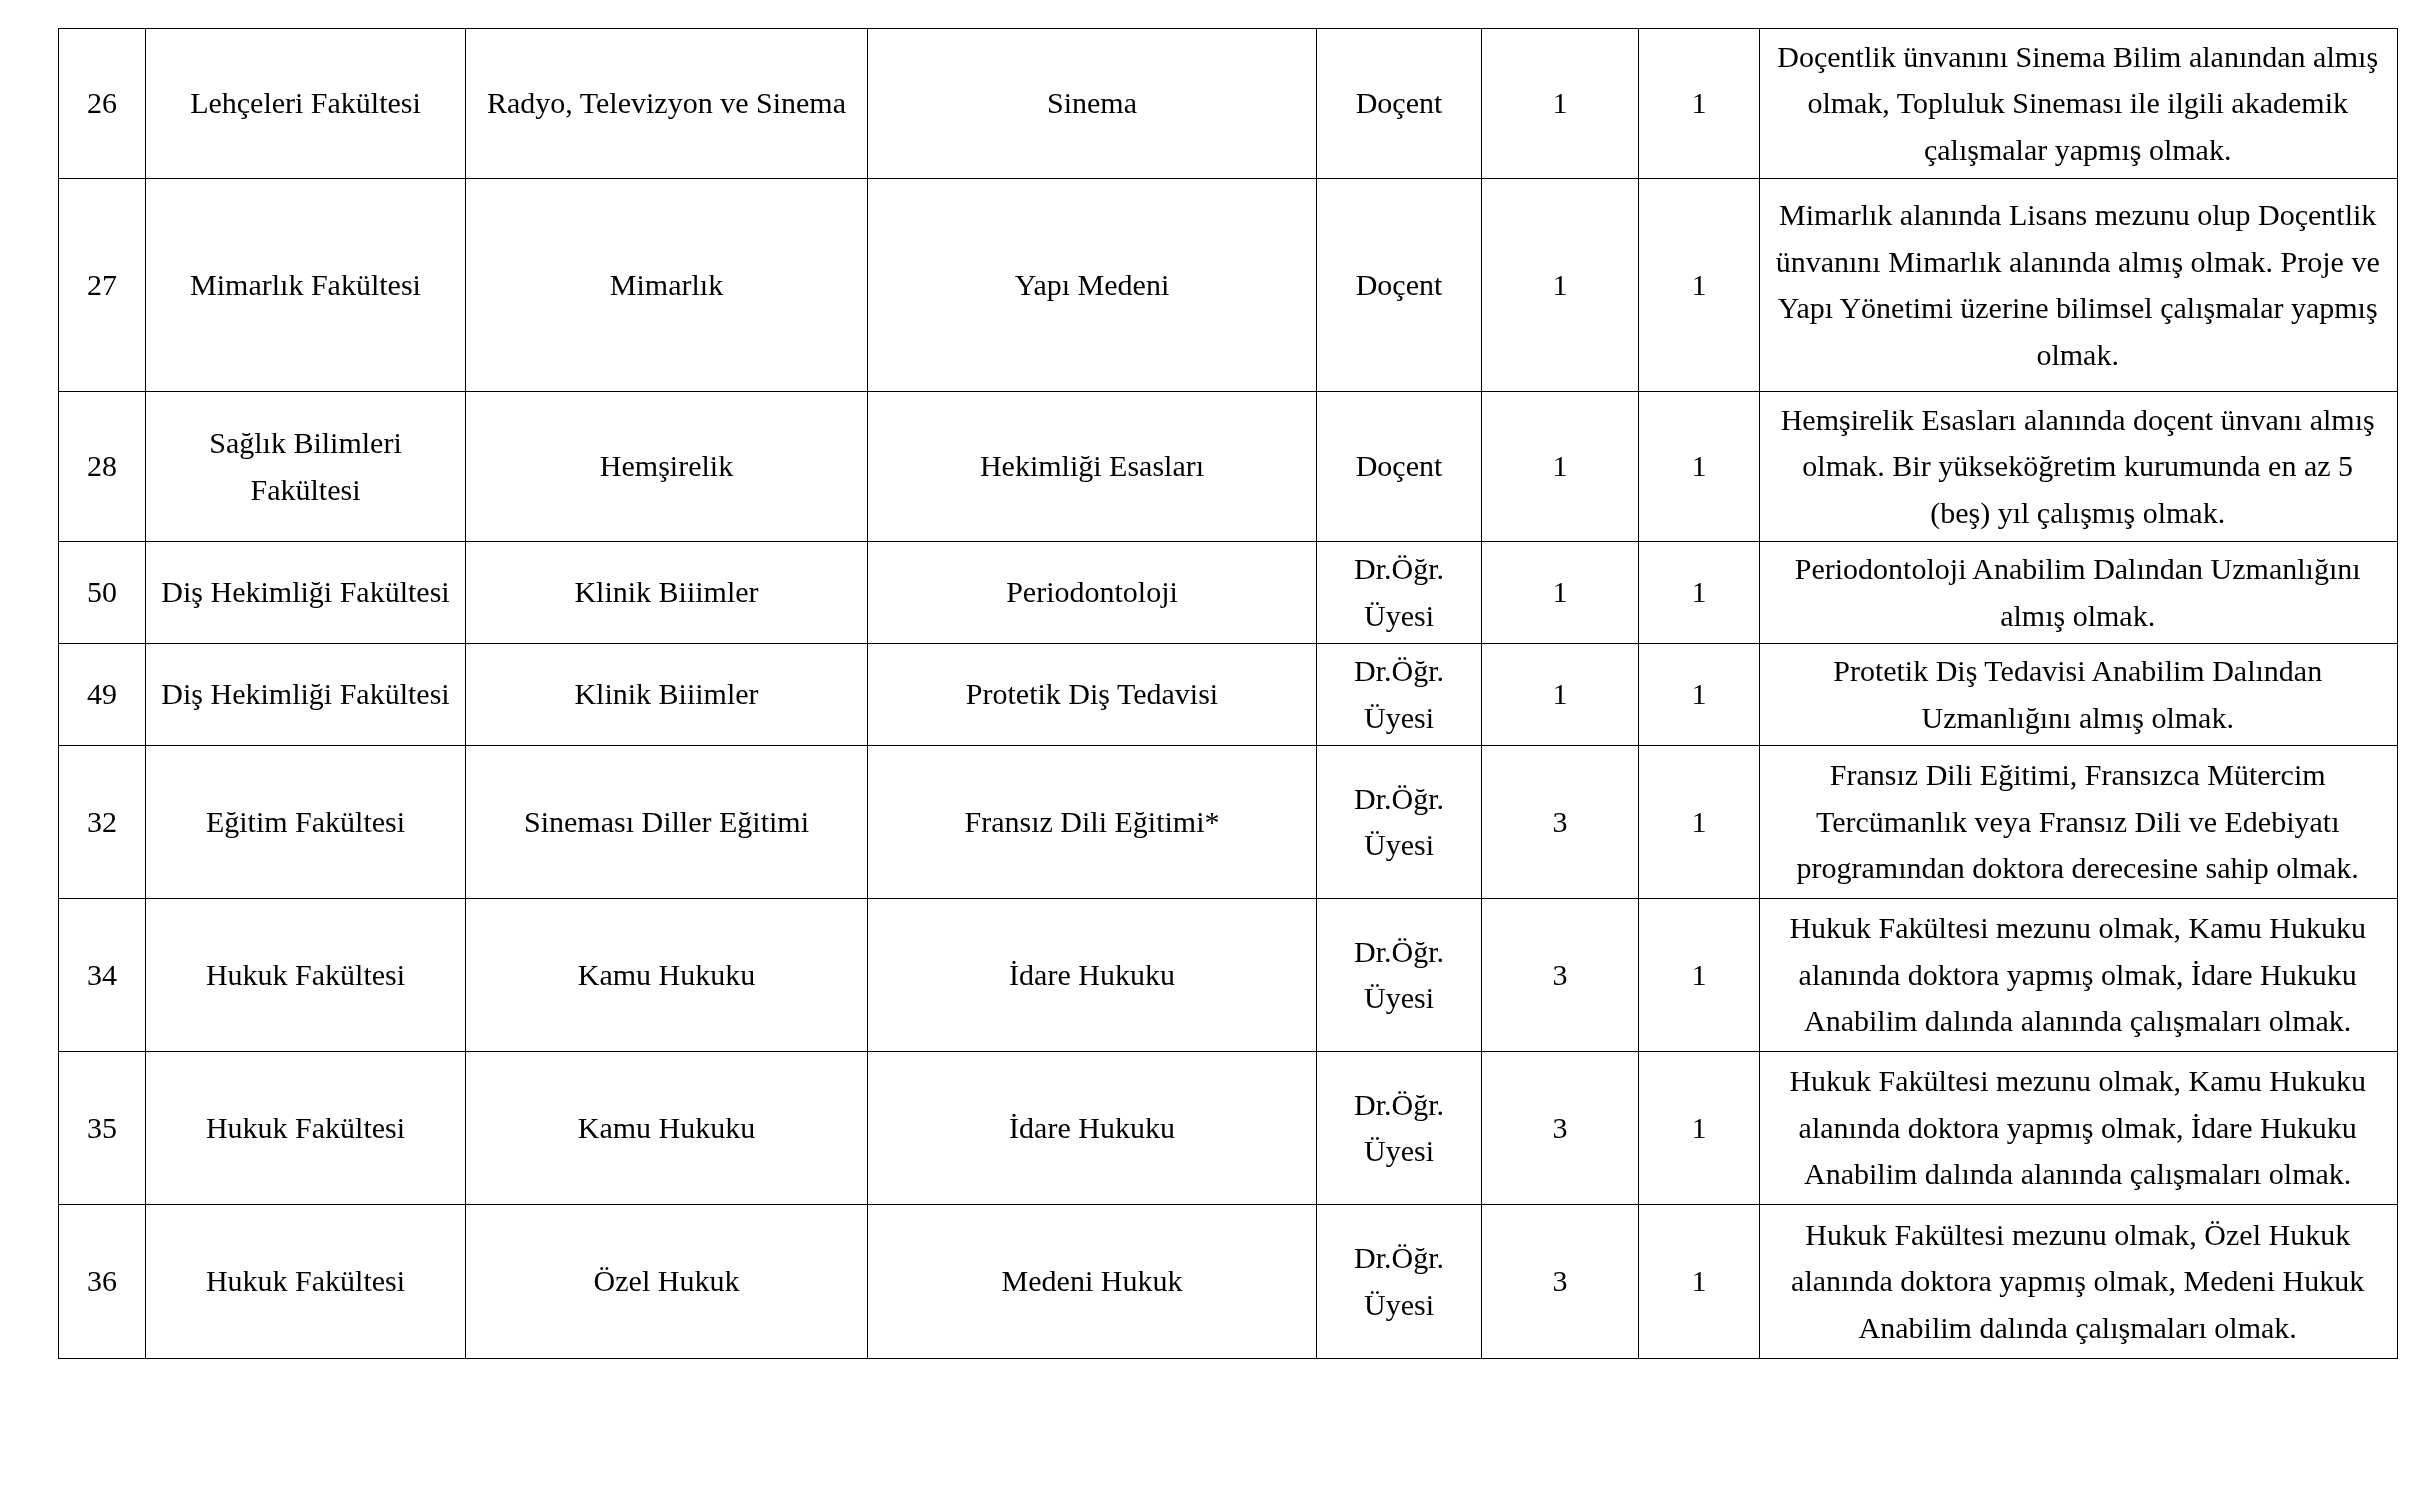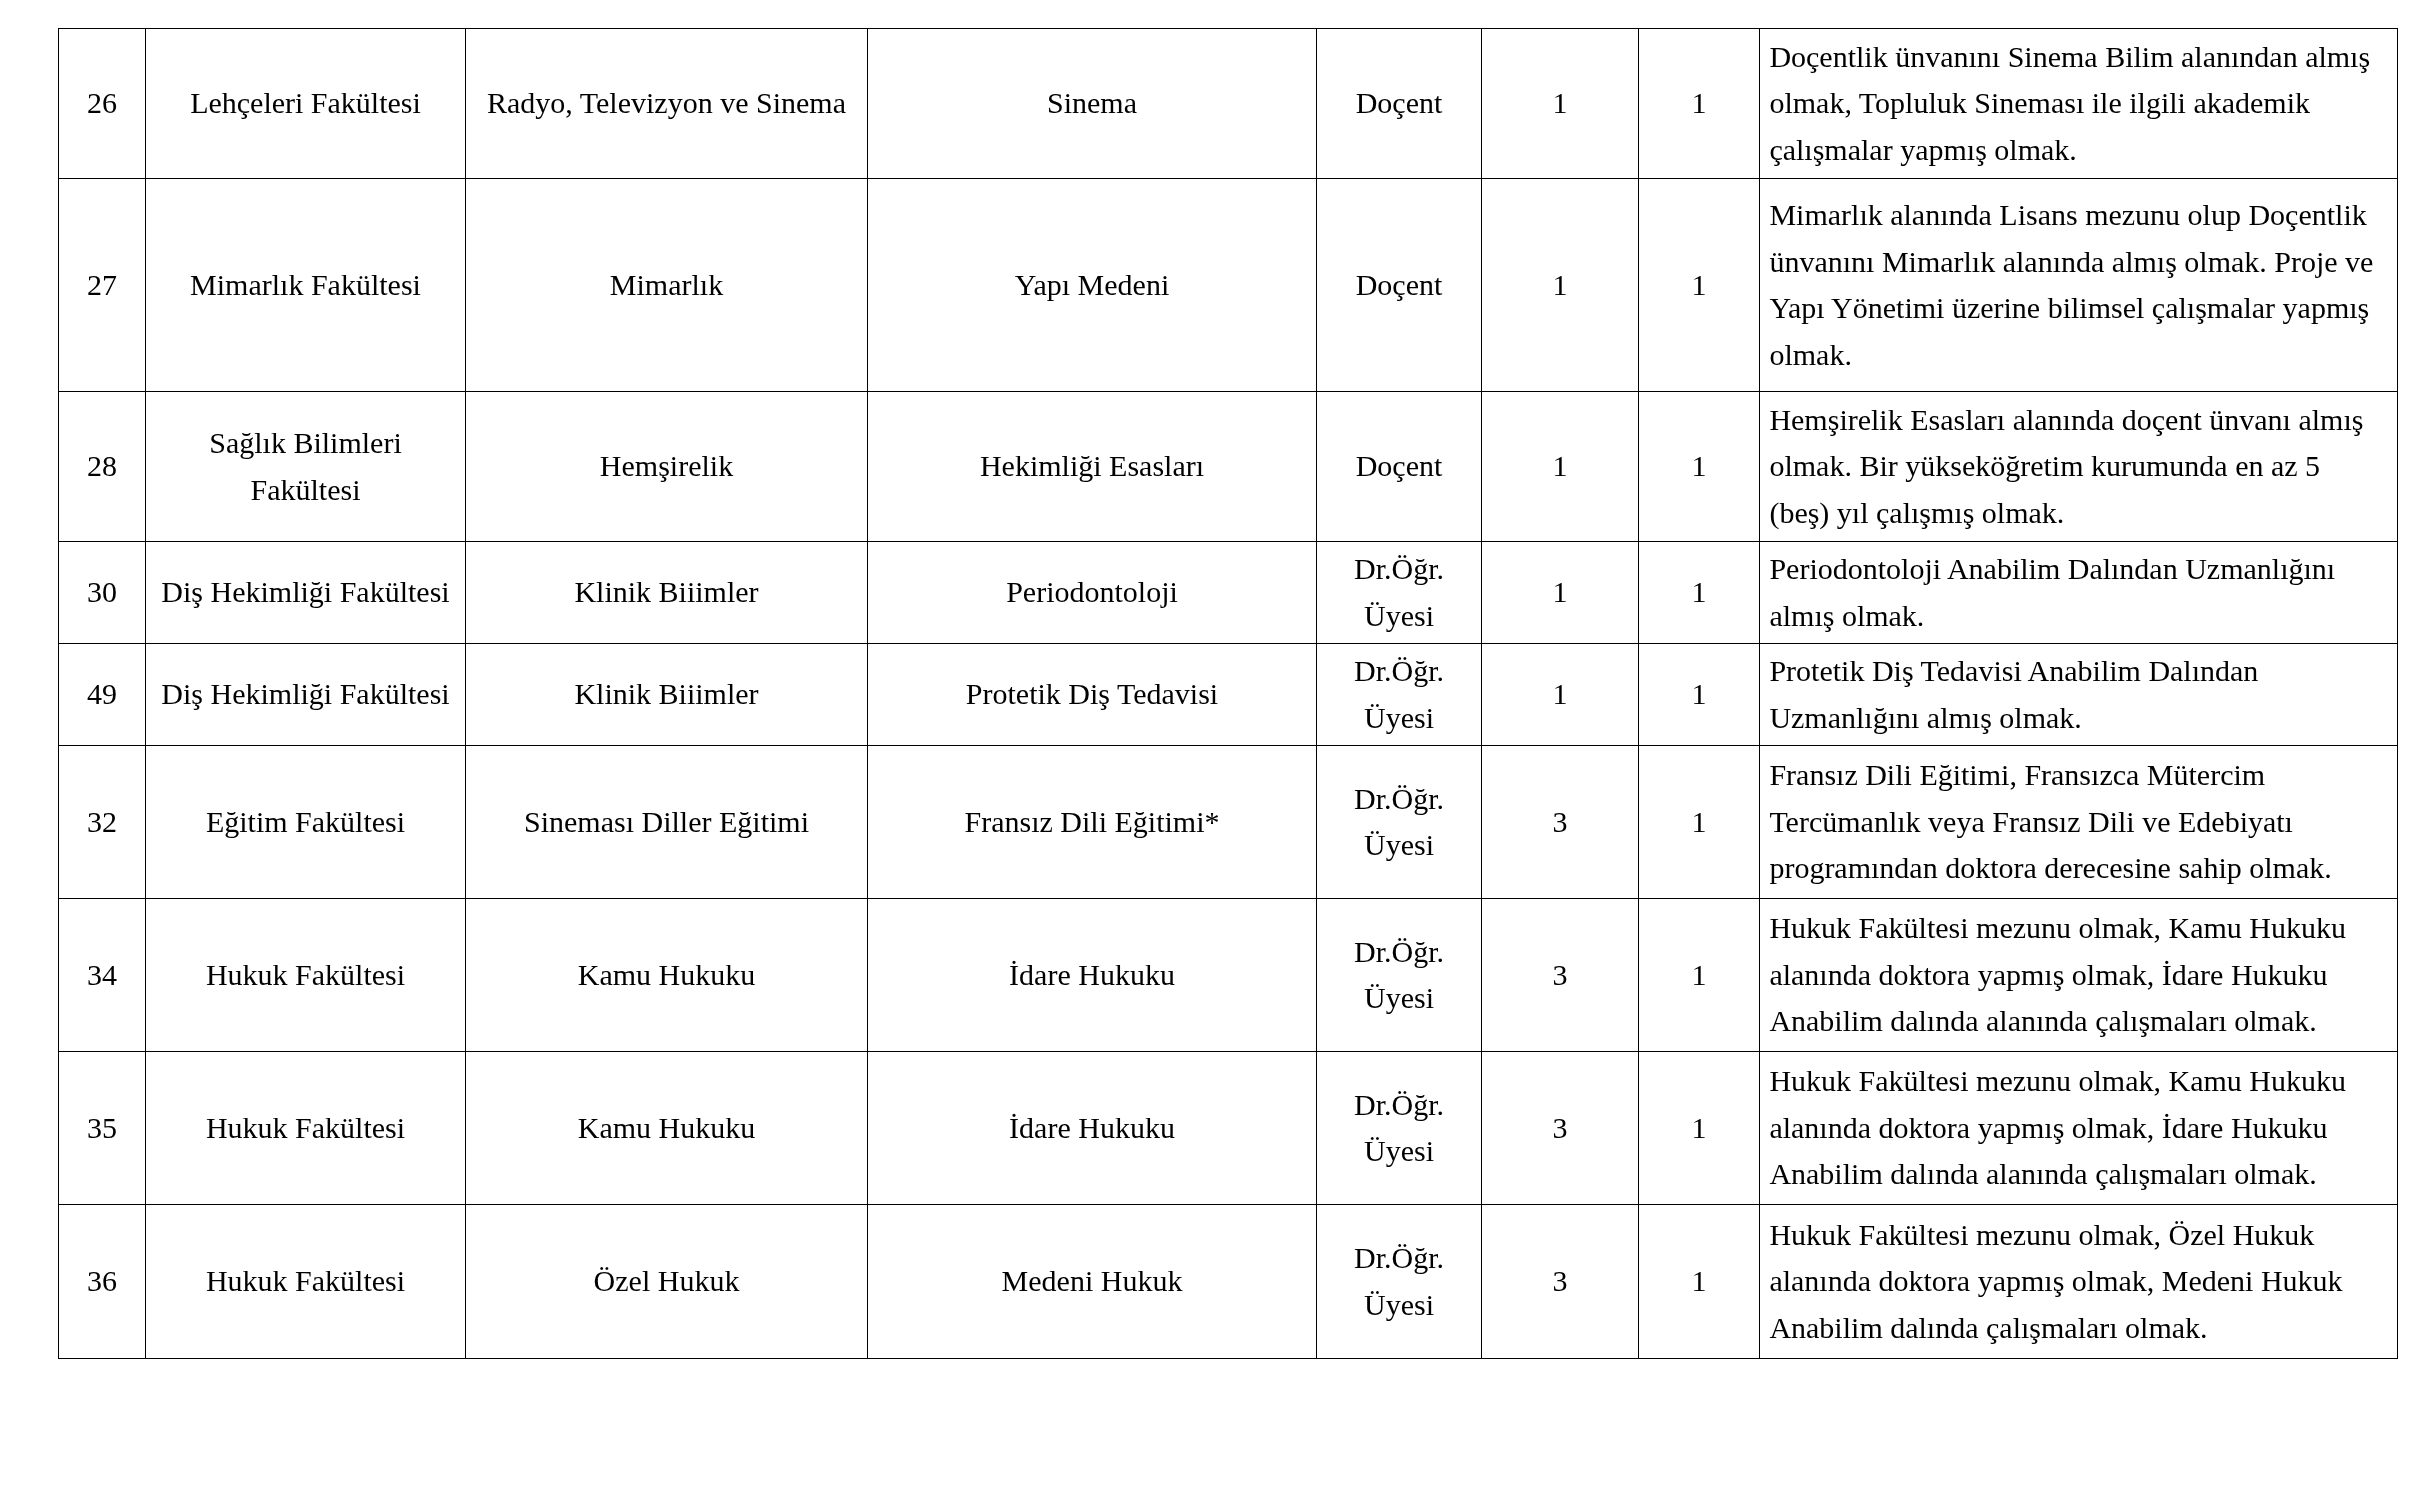--- a/index.html
+++ b/index.html
@@ -30,21 +30,21 @@
     border: 1.6px solid #000000;
     font-size: 30px;
     line-height: 1.55;
     text-align: center;
     vertical-align: middle;
     padding: 2.4px 6.3px;
     overflow: hidden;
     word-wrap: break-word;
   }
   table.doc-table td.desc {
-    text-align: left;
+    text-align: center;
     padding: 2.4px 11px 2.4px 9.4px;
   }
 </style>
 </head>
 <body>
 
 <div class="page">
   <table class="doc-table">
     <colgroup>
       <col style="width:87px">
@@ -81,21 +81,21 @@
         <td>28</td>
         <td>Sağlık Bilimleri Fakültesi</td>
         <td>Hemşirelik</td>
         <td>Hekimliği Esasları</td>
         <td>Doçent</td>
         <td>1</td>
         <td>1</td>
         <td class="desc">Hemşirelik Esasları alanında doçent ünvanı almış olmak. Bir yükseköğretim kurumunda en az 5 (beş) yıl çalışmış olmak.</td>
       </tr>
       <tr style="height:102px">
-        <td>30</td>
+        <td>50</td>
         <td>Diş Hekimliği Fakültesi</td>
         <td>Klinik Biiimler</td>
         <td>Periodontoloji</td>
         <td>Dr.Öğr. Üyesi</td>
         <td>1</td>
         <td>1</td>
         <td class="desc">Periodontoloji Anabilim Dalından Uzmanlığını almış olmak.</td>
       </tr>
       <tr style="height:102px">
         <td>49</td>

